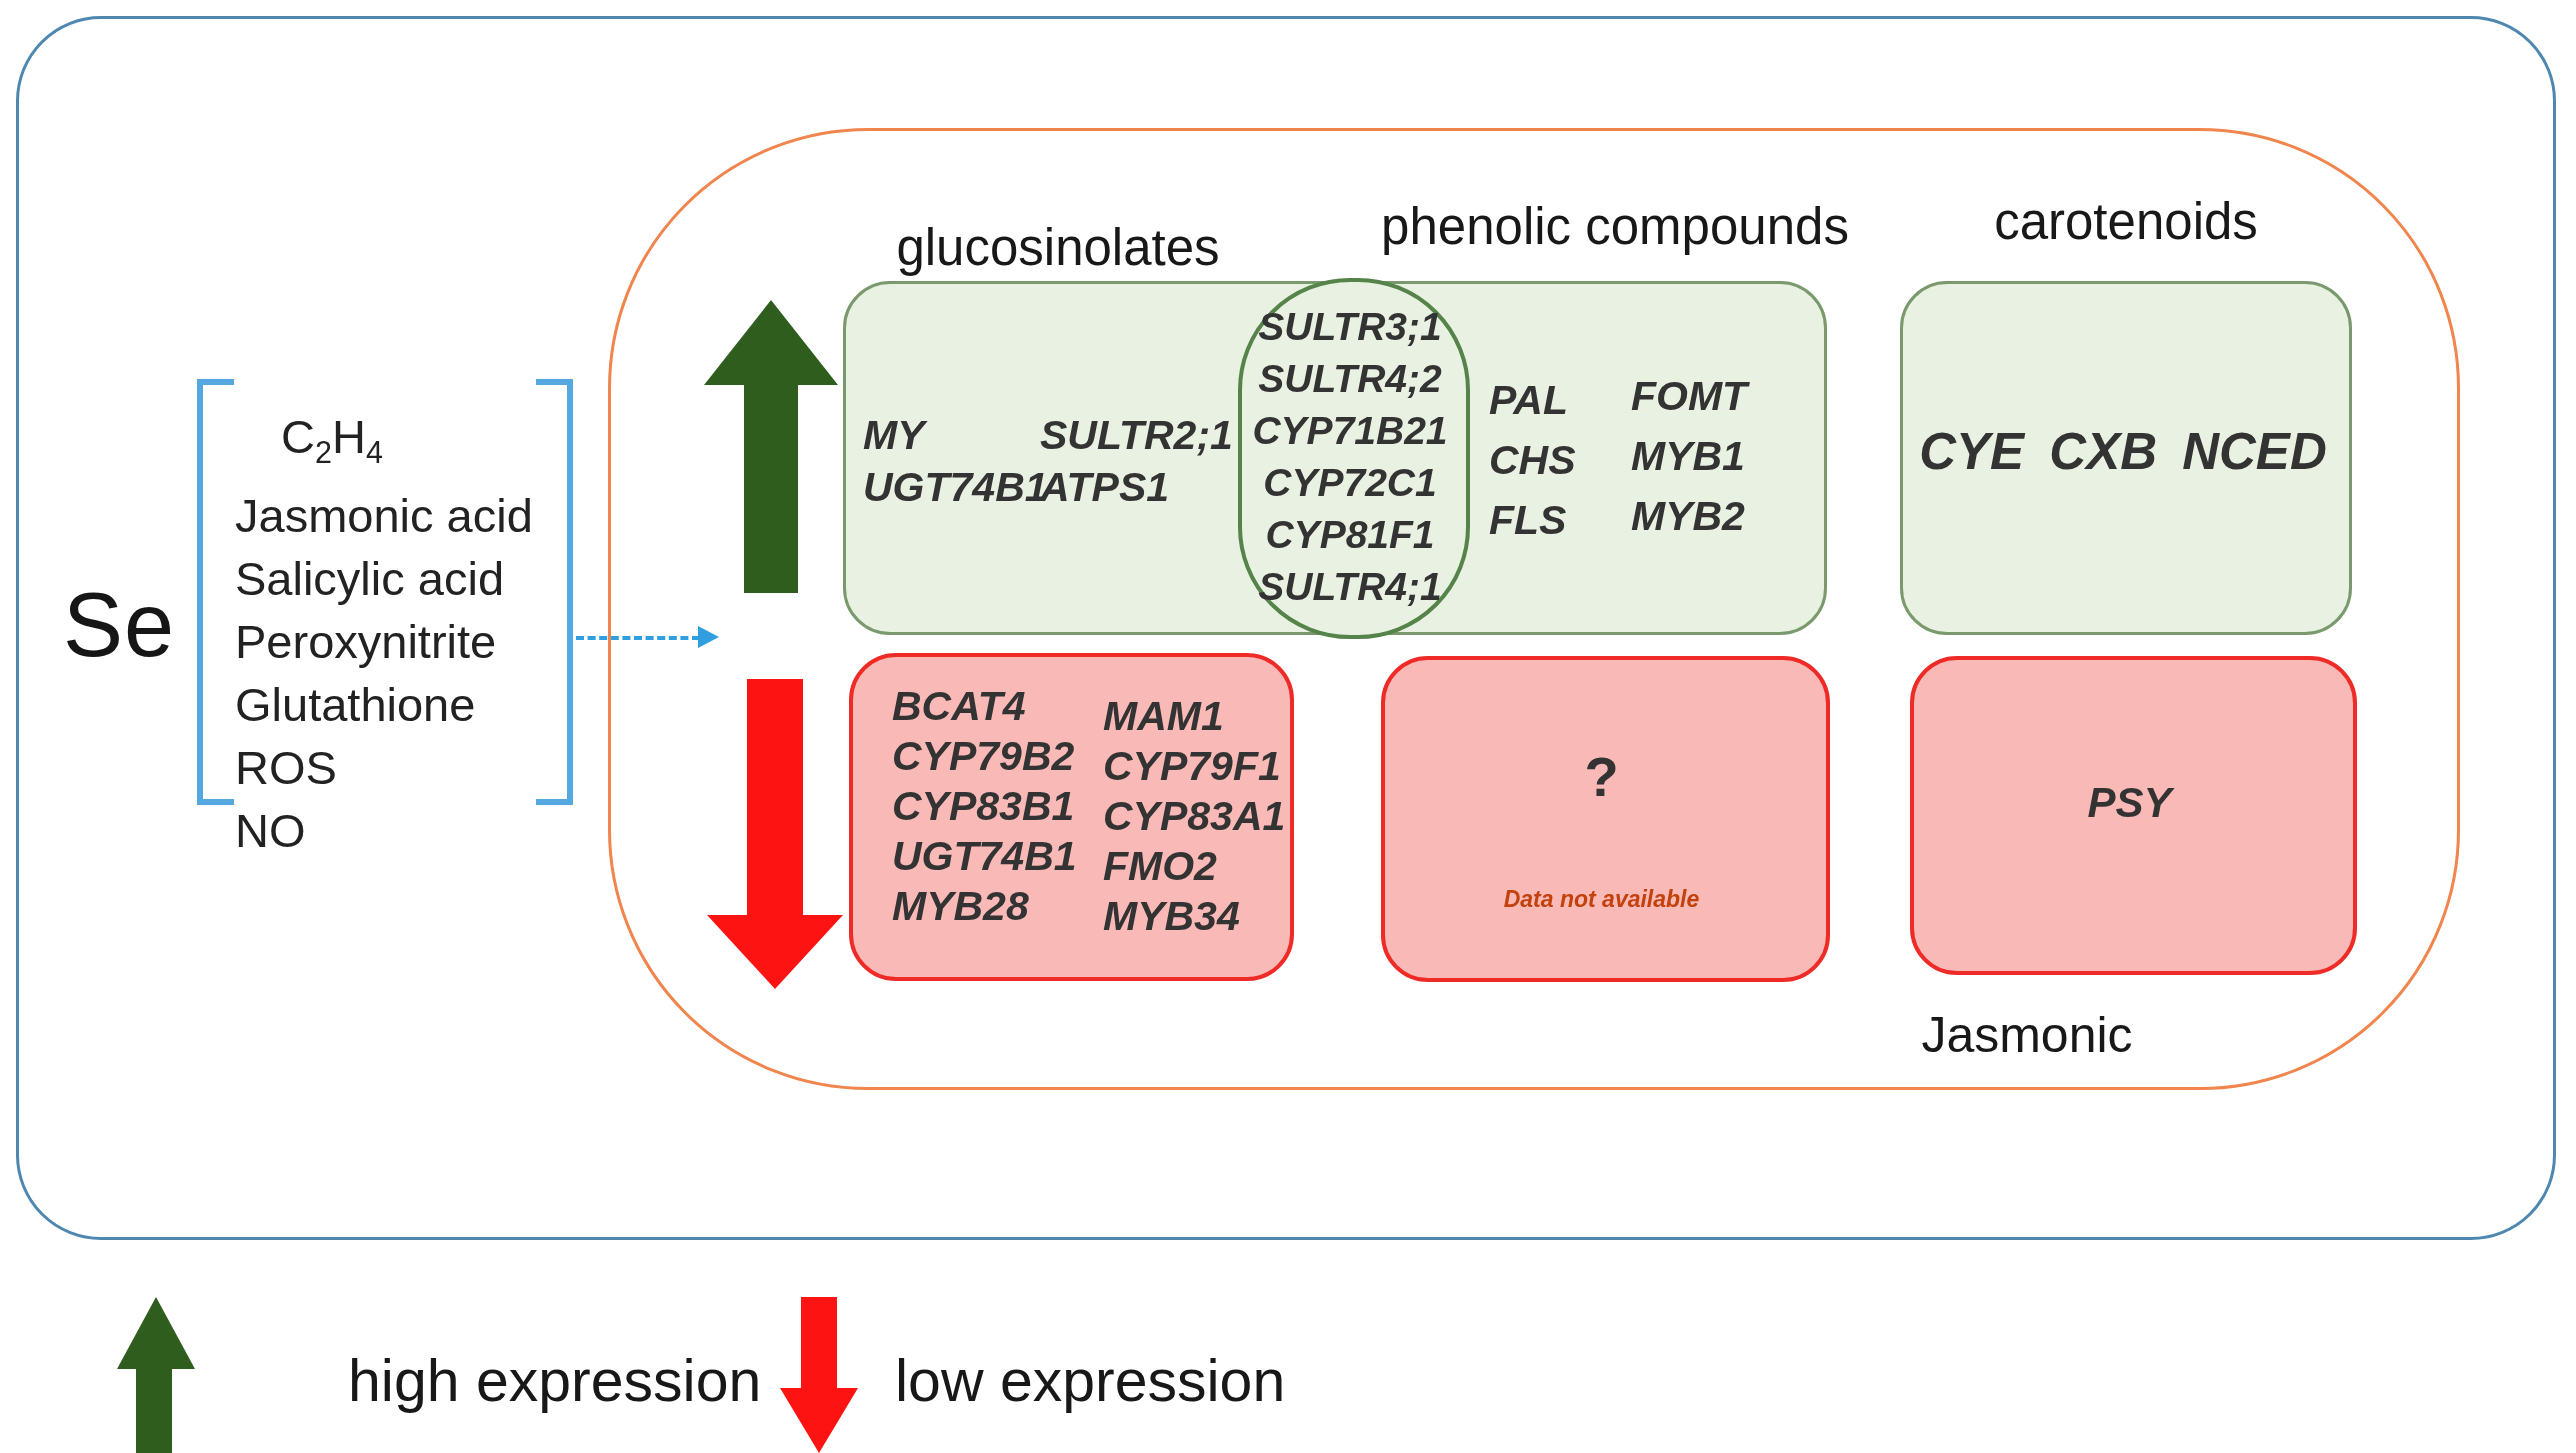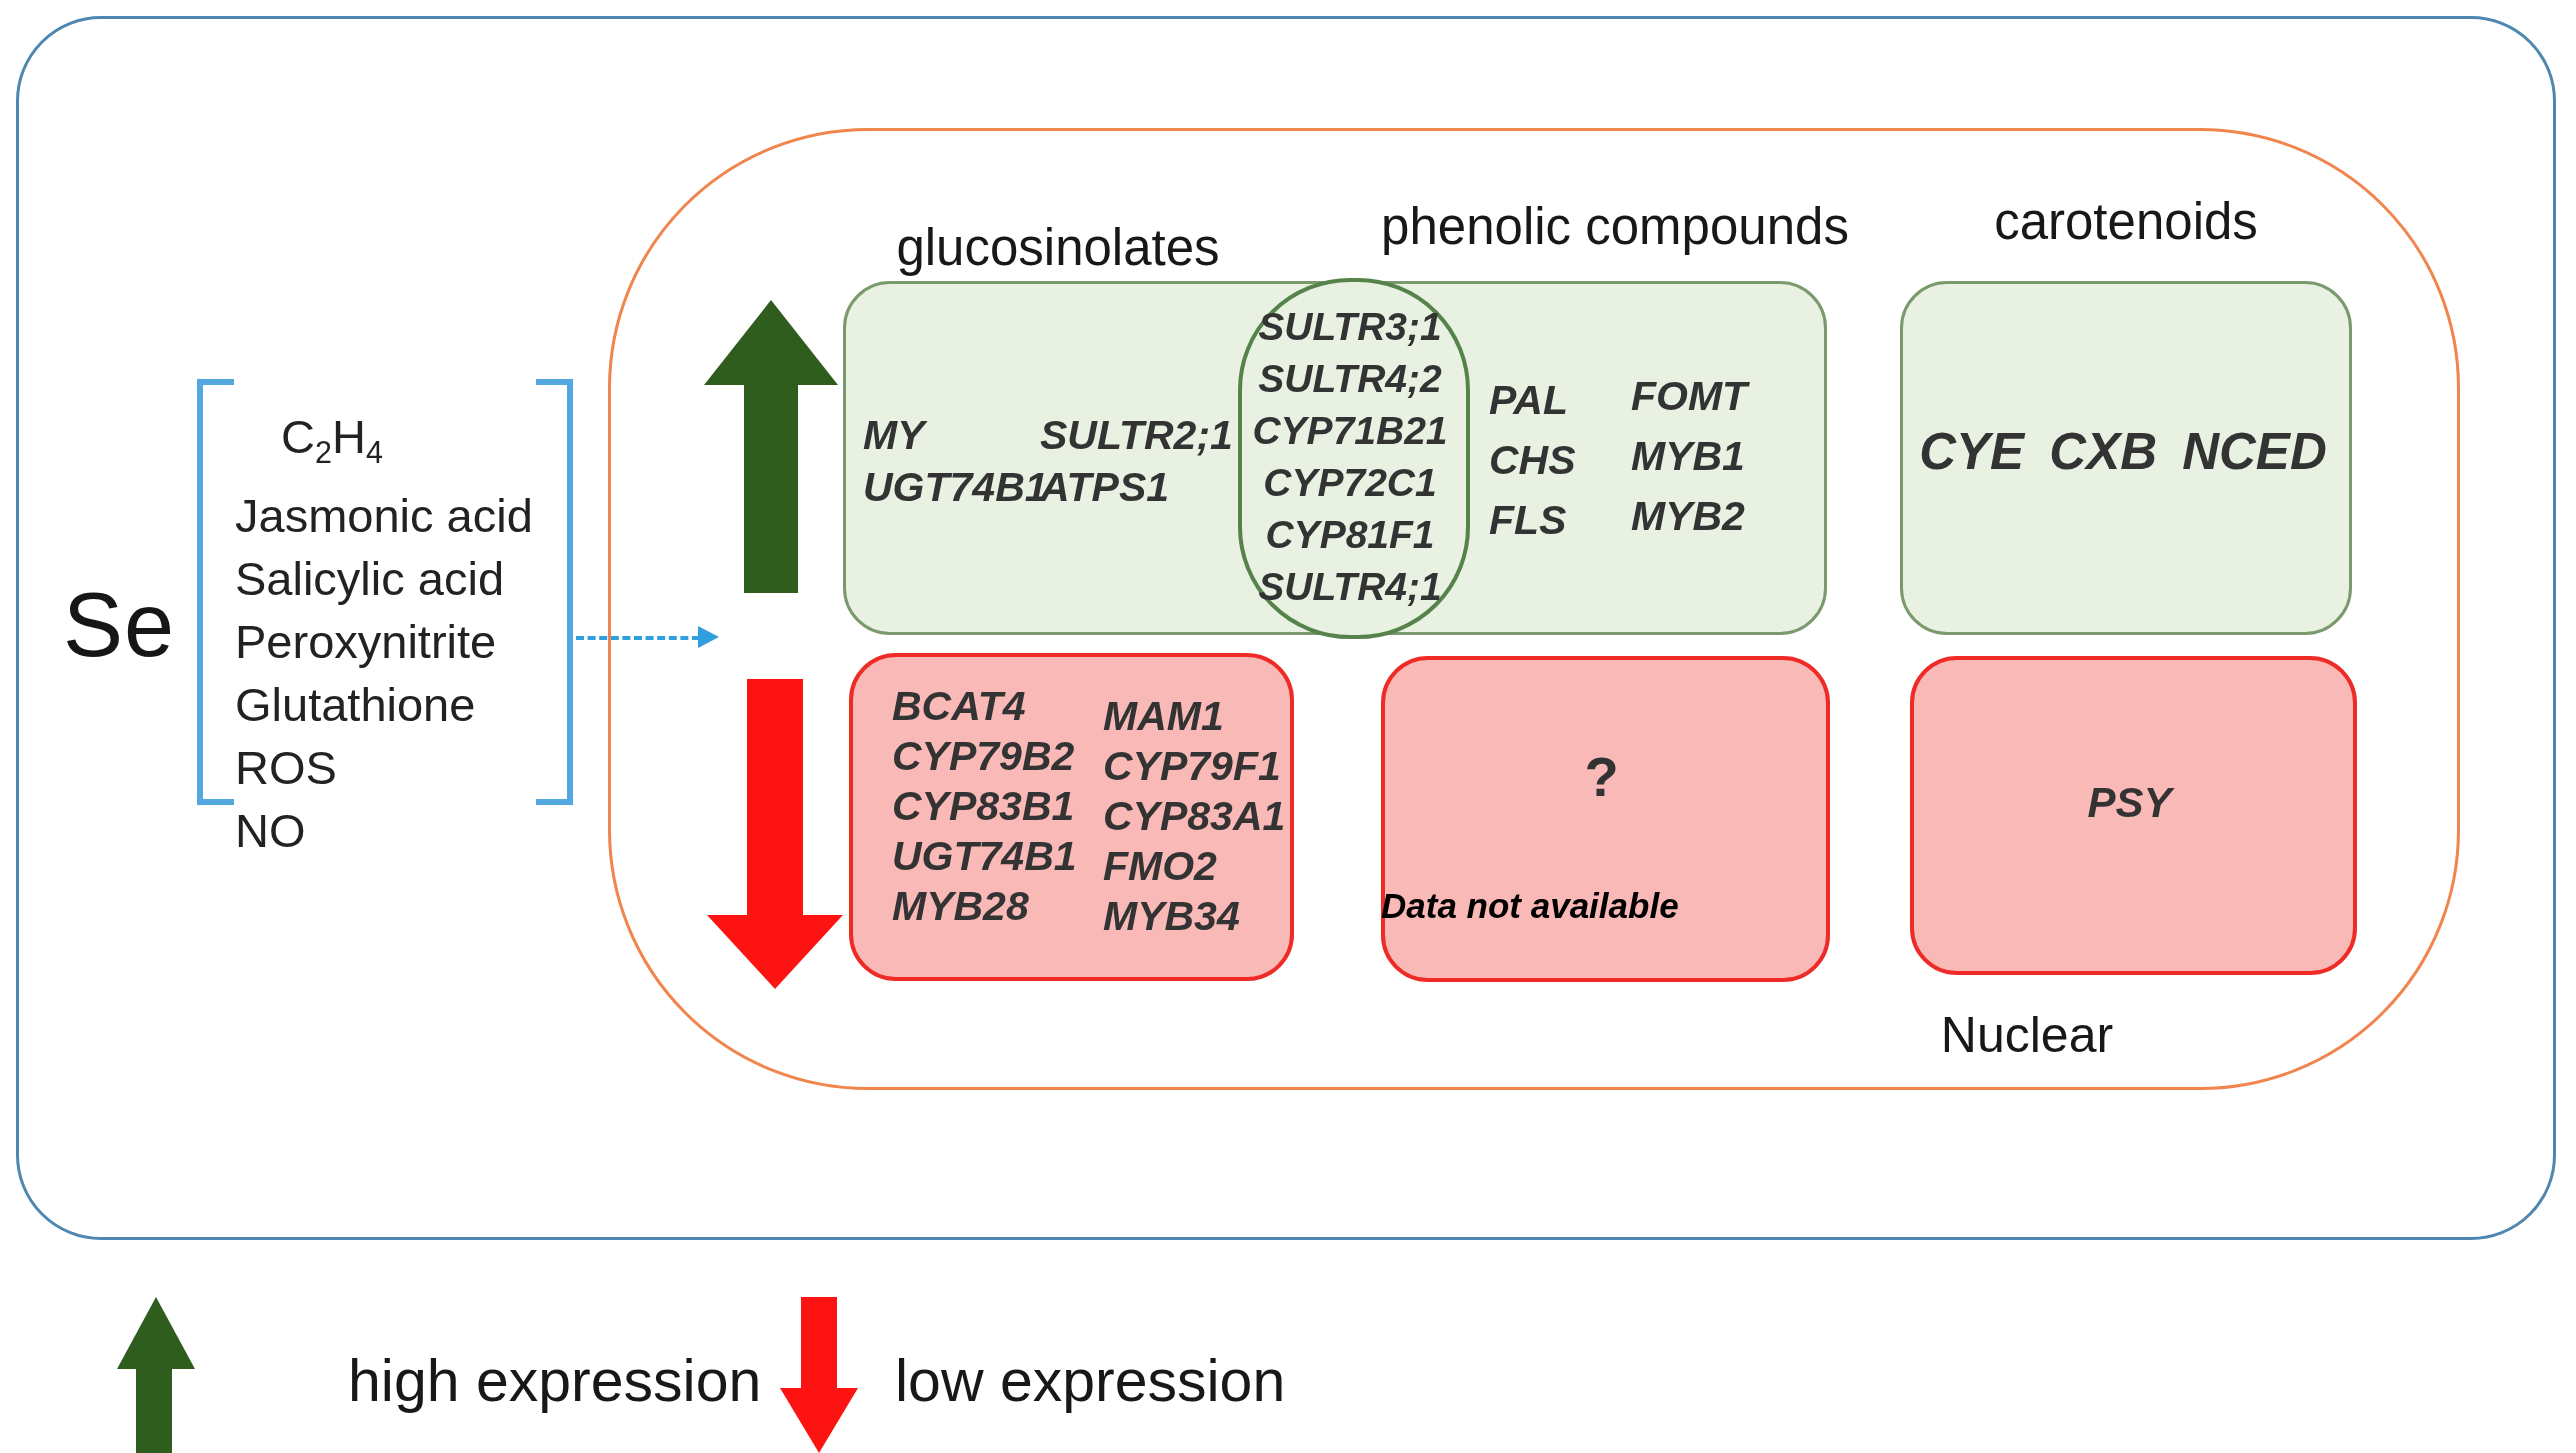--- a/index.html
+++ b/index.html
@@ -60,21 +60,21 @@
 
   
   .red-box{background:#f9b9b6;border:4.5px solid #ee2b26;border-radius:47px;}
   .red-gluc{left:849px;top:653px;width:437px;height:320px;}
   .red-phen{left:1381px;top:656px;width:441px;height:318px;}
   .red-caro{left:1910px;top:656px;width:439px;height:311px;}
   .red-col{font-size:41px;line-height:50px;}
   .red-col1{left:882px;top:681px;margin-left:10px;}
   .red-col2{left:1103px;top:691px;}
   .q-mark{left:1381px;top:744px;width:441px;text-align:center;font-size:56px;font-weight:600;color:#333333;}
-  .na-note{left:1381px;top:886px;width:441px;font-size:35px;font-style:italic;font-weight:600;color:#000000;}
+  .na-note{left:1381px;top:886px;width:441px;text-align:center;font-size:23px;font-style:italic;font-weight:600;color:#c2410c;}
   .psy{left:1910px;top:779px;width:439px;text-align:center;font-size:42px;}
 
   .nuclear-label{left:1843px;top:1006px;width:368px;text-align:center;font-size:50px;color:#181818;}
 
   
   .lg-up-head{left:117px;top:1297px;width:0;height:0;border-left:39px solid transparent;border-right:39px solid transparent;border-bottom:72px solid #2f5d1e;}
   .lg-up-shaft{left:136px;top:1366px;width:36px;height:87px;background:#2f5d1e;}
   .lg-down-shaft{left:801px;top:1297px;width:36px;height:94px;background:#fd1412;}
   .lg-down-head{left:780px;top:1388px;width:0;height:0;border-left:39px solid transparent;border-right:39px solid transparent;border-top:65px solid #fd1412;}
   .legend-label{top:1347px;font-size:59px;color:#181818;}
@@ -164,21 +164,21 @@
       <div class="gene-line">MAM1</div>
       <div class="gene-line">CYP79F1</div>
       <div class="gene-line">CYP83A1</div>
       <div class="gene-line">FMO2</div>
       <div class="gene-line">MYB34</div>
     </div>
   <div class="abs q-mark">?</div>
   <div class="abs na-note">Data not available</div>
   <div class="abs gene psy"><div class="inline-gene">PSY</div></div>
 
-  <div class="abs nuclear-label">Nuclear</div>
+  <div class="abs nuclear-label">Jasmonic</div>
 
   <div class="abs lg-up-head"></div>
   <div class="abs lg-up-shaft"></div>
   <div class="abs legend-label legend-high">high expression</div>
   <div class="abs lg-down-shaft"></div>
   <div class="abs lg-down-head"></div>
   <div class="abs legend-label legend-low">low expression</div>
 
 </div>
 

